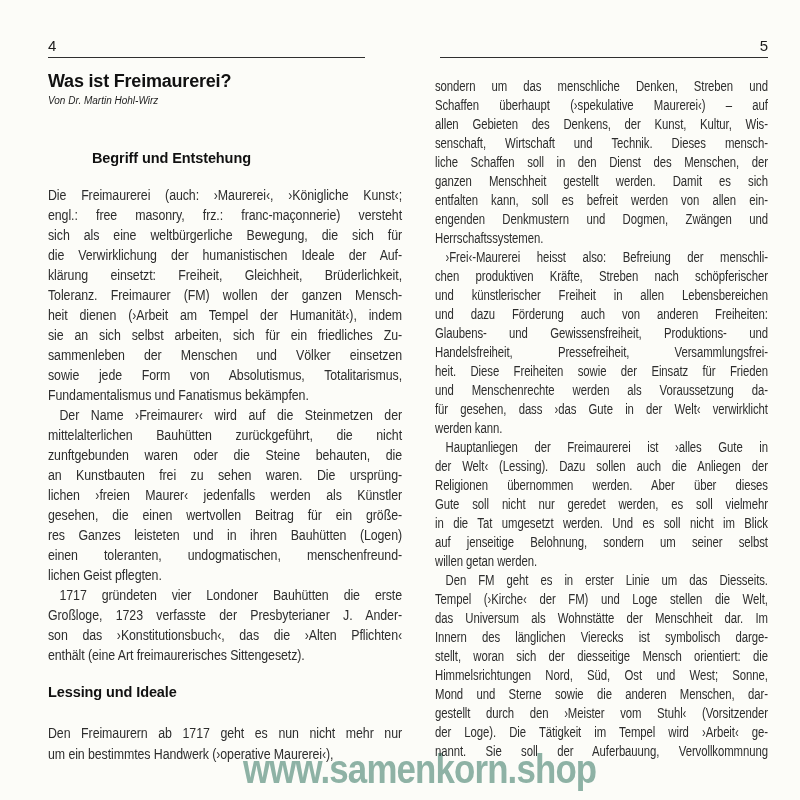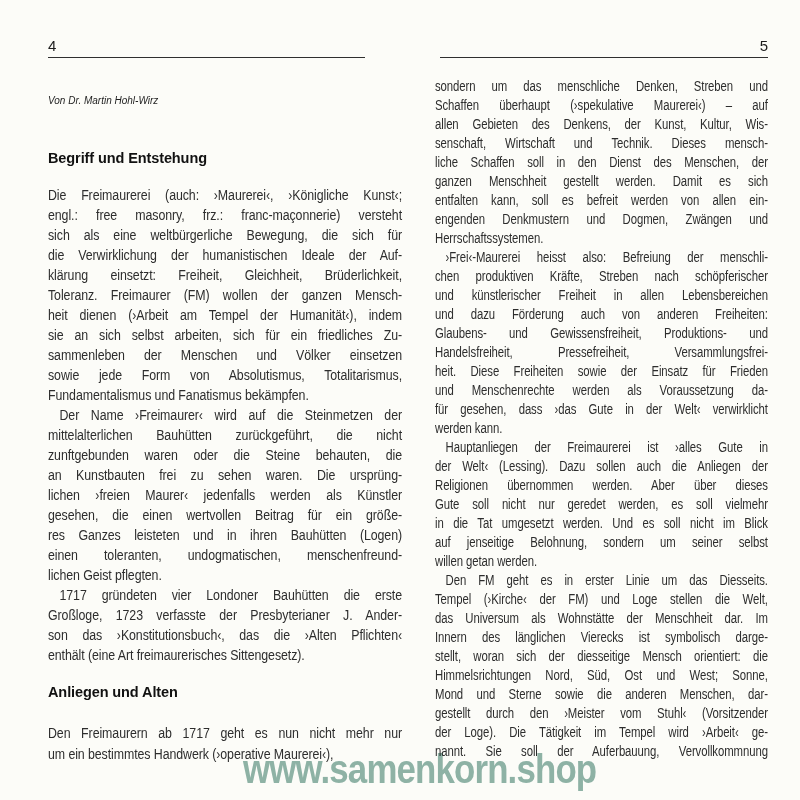--- a/index.html
+++ b/index.html
@@ -33,21 +33,21 @@
   }
   .byline {
     position: absolute; left: 48px; top: 95px;
     font-size: 10px; font-style: italic; color: #1e1e1e;
   }
   .heading {
     position: absolute; left: 48px;
     font-size: 14.5px; font-weight: bold; color: #111;
     letter-spacing: -0.1px;
   }
-  .heading.h1 { top: 150px; }
+  .heading.h1 { top: 150px; margin-left: 44px; }
   .heading.h2 { top: 684px; }
 
   
   .bodycol {
     position: absolute;
     font-size: 14px;
     color: #2d2d2d;
     transform-origin: 0 0;
     letter-spacing: -0.1px;
   }
@@ -73,20 +73,21 @@
   }
 </style>
 </head>
 <body style="background: rgb(252, 252, 248);">
 
 <div class="sheet">
 
   <div class="phead left">
     <span>4</span>
   </div>
+  <div class="title">Was ist Freimaurerei?</div>
   <div class="byline">Von Dr. Martin Hohl-Wirz</div>
   <div class="heading h1">Begriff und Entstehung</div>
   <div class="bodycol left1">
       <div class="line">Die Freimaurerei (auch: ›Maurerei‹, ›Königliche Kunst‹;</div>
       <div class="line">engl.: free masonry, frz.: franc-maçonnerie) versteht</div>
       <div class="line">sich als eine weltbürgerliche Bewegung, die sich für</div>
       <div class="line">die Verwirklichung der humanistischen Ideale der Auf-</div>
       <div class="line">klärung einsetzt: Freiheit, Gleichheit, Brüderlichkeit,</div>
       <div class="line">Toleranz. Freimaurer (FM) wollen der ganzen Mensch-</div>
       <div class="line">heit dienen (›Arbeit am Tempel der Humanität‹), indem</div>
@@ -101,21 +102,21 @@
       <div class="line">lichen ›freien Maurer‹ jedenfalls werden als Künstler</div>
       <div class="line">gesehen, die einen wertvollen Beitrag für ein größe-</div>
       <div class="line">res Ganzes leisteten und in ihren Bauhütten (Logen)</div>
       <div class="line">einen toleranten, undogmatischen, menschenfreund-</div>
       <div class="line last">lichen Geist pflegten.</div>
       <div class="line ind">1717 gründeten vier Londoner Bauhütten die erste</div>
       <div class="line">Großloge, 1723 verfasste der Presbyterianer J. Ander-</div>
       <div class="line">son das ›Konstitutionsbuch‹, das die ›Alten Pflichten‹</div>
       <div class="line last">enthält (eine Art freimaurerisches Sittengesetz).</div>
     </div>
-  <div class="heading h2">Anliegen und Alten</div>
+  <div class="heading h2">Lessing und Ideale</div>
   <div class="bodycol left2">
       <div class="line">Den Freimaurern ab 1717 geht es nun nicht mehr nur</div>
       <div class="line last">um ein bestimmtes Handwerk (›operative Maurerei‹),</div>
     </div>
 
   <div class="phead right">
     <span>5</span>
   </div>
   <div class="bodycol rightb">
       <div class="line">sondern um das menschliche Denken, Streben und</div>

